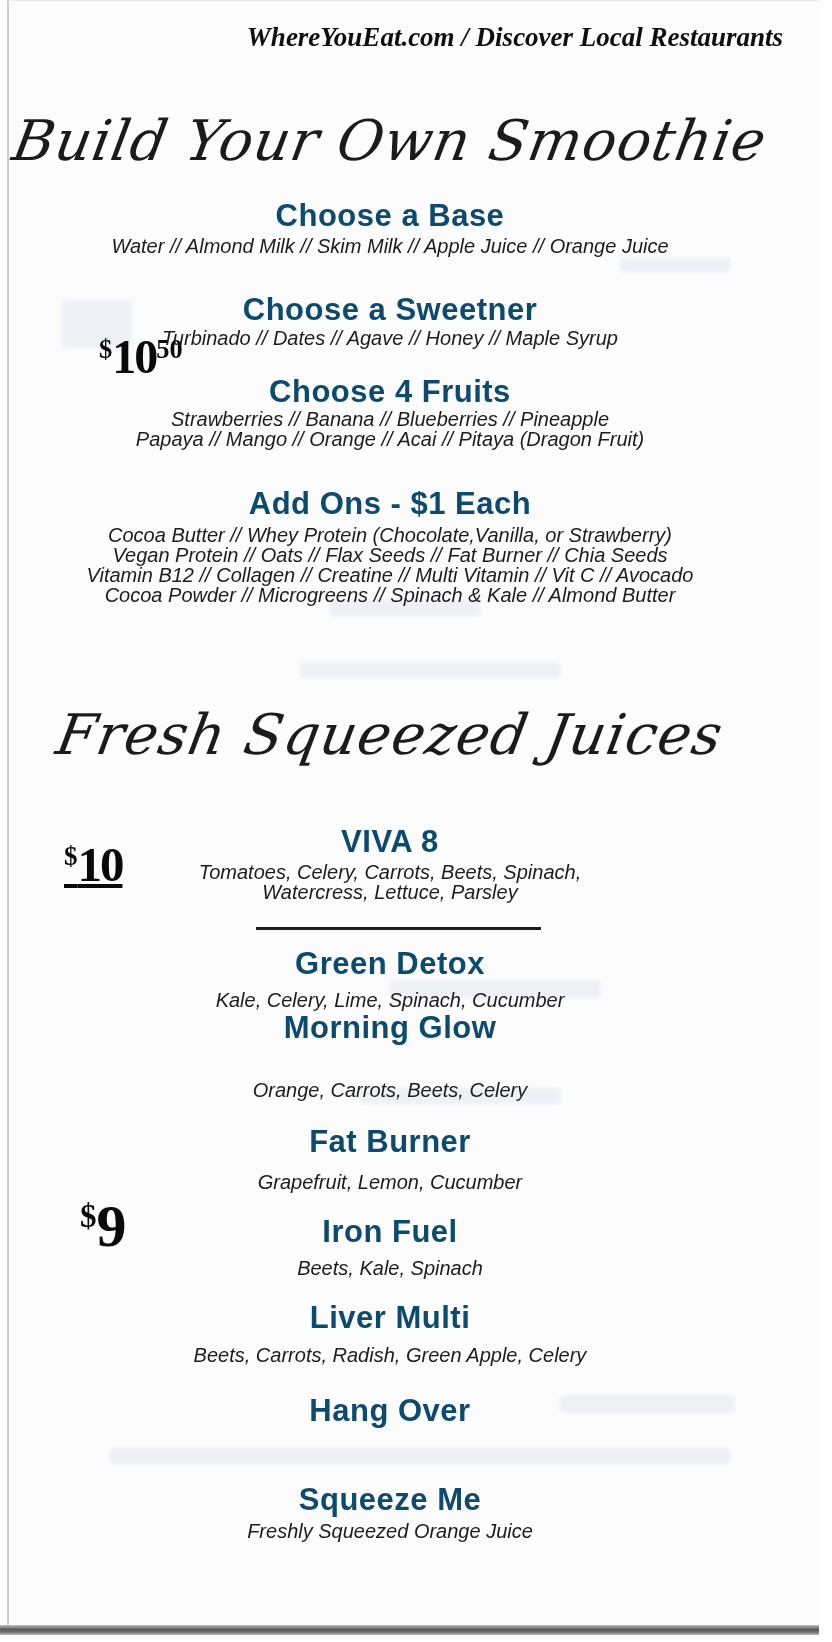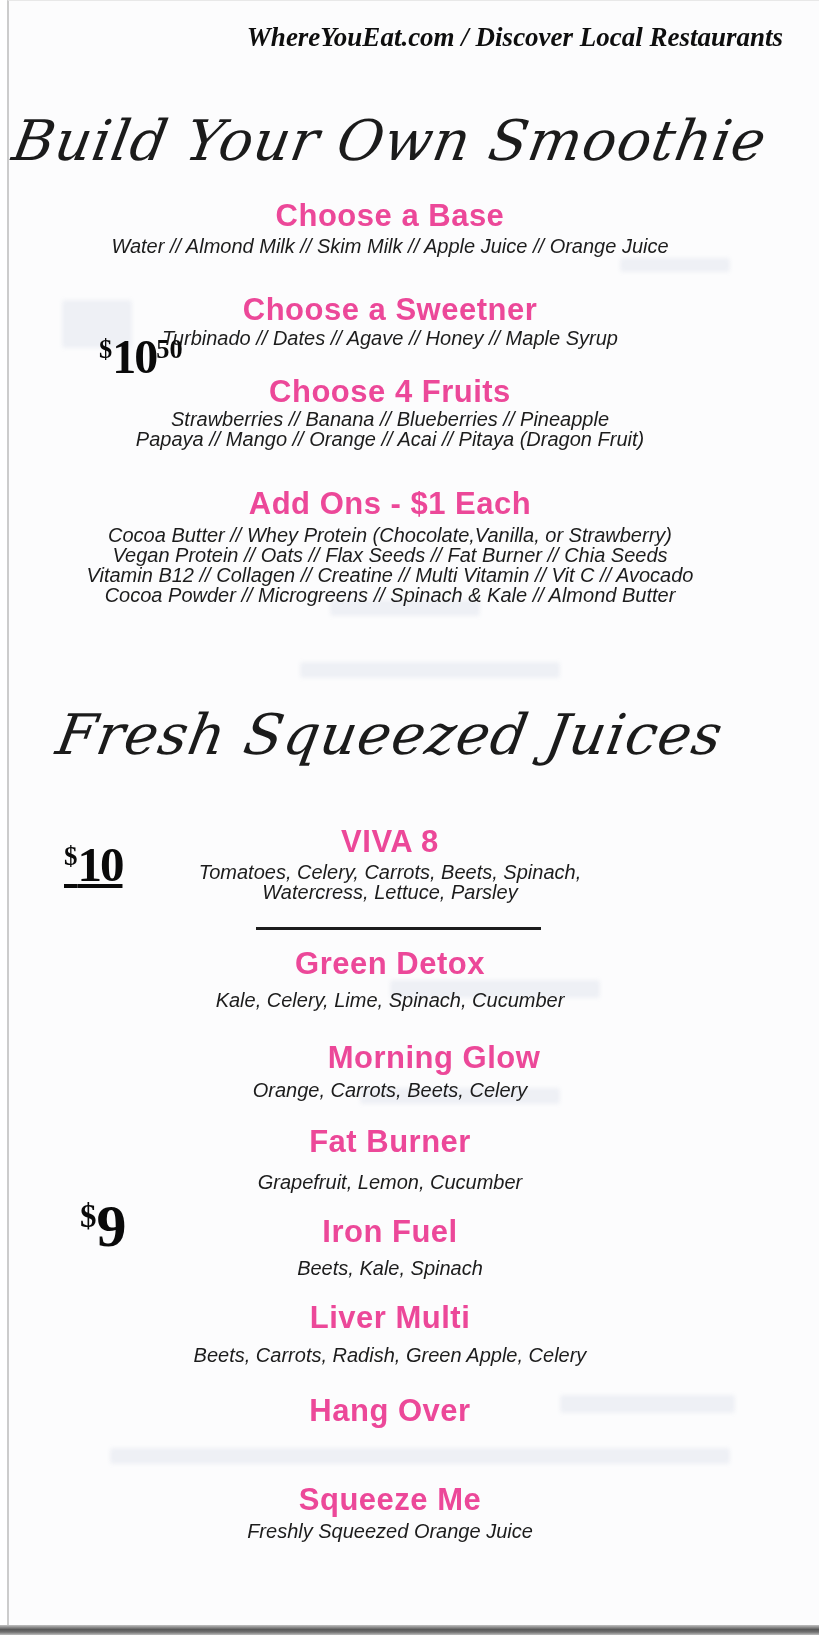--- a/index.html
+++ b/index.html
@@ -27,21 +27,21 @@
     font-size:27px; color:#0e0e0e; white-space:nowrap;
   }
   .script-title {
     position:absolute; left:0; width:780px; text-align:center;
     font-family:"DejaVu Serif", serif; font-style:italic; font-weight:500;
     font-size:56px; color:#1b1b1b; transform:skewX(-10deg); letter-spacing:1px;
     white-space:nowrap;
   }
   .group-heading, .juice-name {
     position:absolute; left:0; width:780px; text-align:center;
-    font-weight:bold; font-size:31px; letter-spacing:0.5px; color:#ec4899;
+    font-weight:bold; font-size:31px; letter-spacing:0.5px; color:#0c4a6e;
     white-space:nowrap;
   }
   .detail {
     position:absolute; left:0; width:780px; text-align:center;
     font-style:italic; font-size:20px; line-height:20px; color:#1c1c1c;
   }
   .detail .narrow { display:block; max-width:450px; margin:0 auto; }
   .price {
     position:absolute; font-family:"Liberation Serif", serif; font-weight:bold;
     color:#0a0a0a; white-space:nowrap; line-height:1;
@@ -106,21 +106,21 @@
   <div class="juice-name" style="top:824px;">VIVA 8</div>
   <div class="detail" style="top:862px;">
     <span class="narrow">Tomatoes, Celery, Carrots, Beets, Spinach, Watercress, Lettuce, Parsley</span>
   </div>
 
   <div class="divider"></div>
 
   <div class="juice-name" style="top:946px;">Green Detox</div>
   <div class="detail" style="top:990px;">Kale, Celery, Lime, Spinach, Cucumber</div>
 
-  <div class="juice-name" style="top:1040px;margin-left:44px;">Morning Glow</div>
+  <div class="juice-name" style="top:1010px;">Morning Glow</div>
   <div class="detail" style="top:1080px;">Orange, Carrots, Beets, Celery</div>
 
   <div class="juice-name" style="top:1124px;">Fat Burner</div>
   <div class="detail" style="top:1172px;">Grapefruit, Lemon, Cucumber</div>
 
   <div class="price" style="top:1196px;left:80px;font-size:60px;">
     <span class="cur">$</span><span class="big">9</span>
   </div>
 
   <div class="juice-name" style="top:1214px;">Iron Fuel</div>

